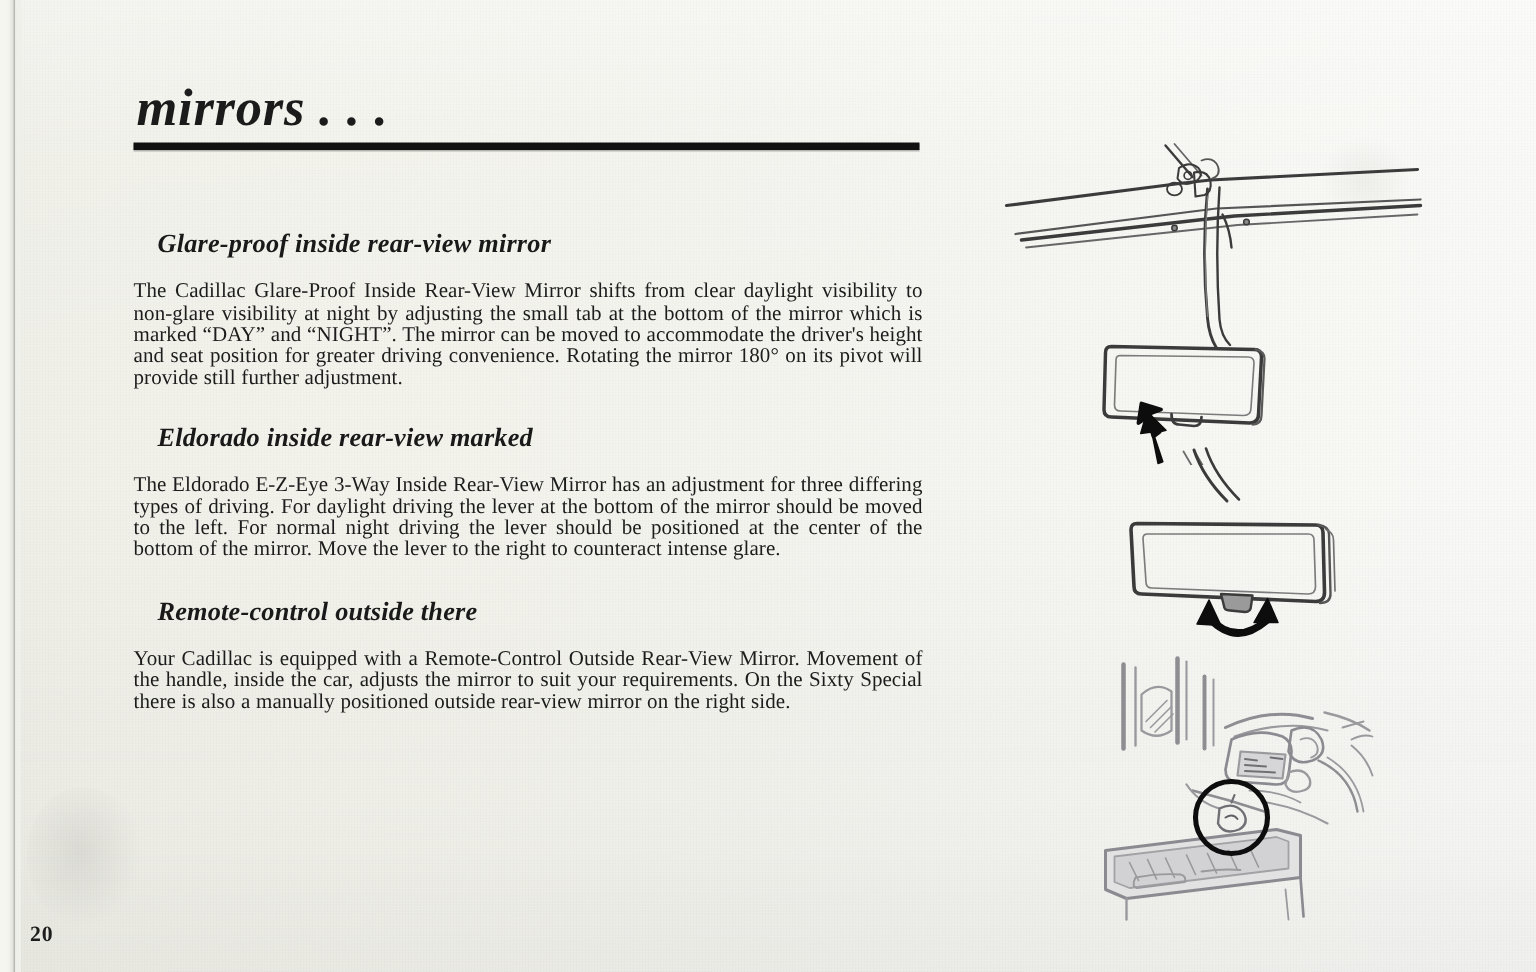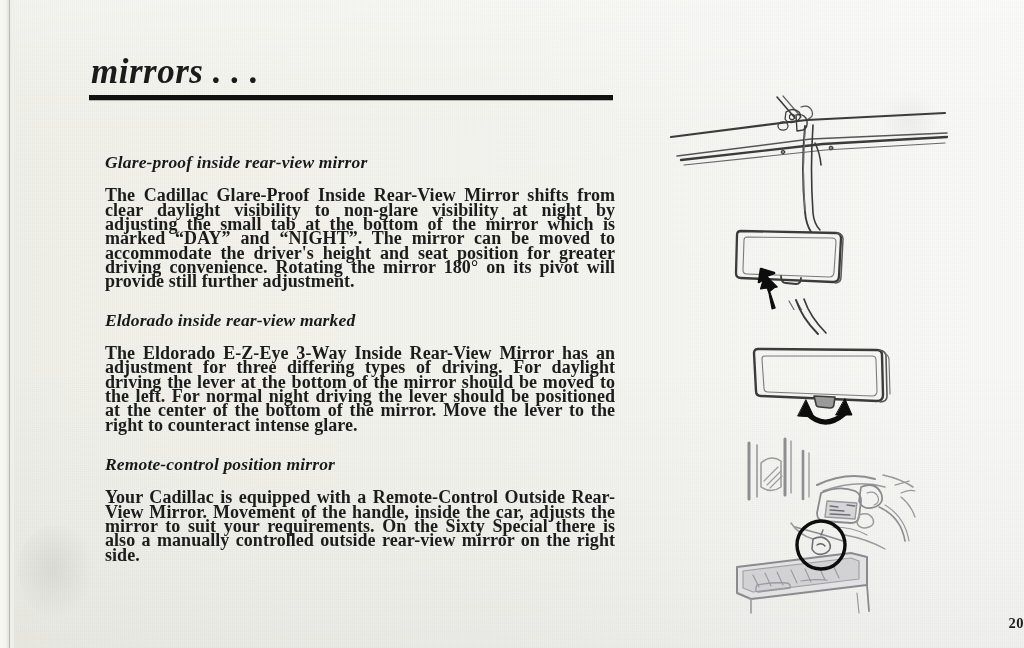--- a/index.html
+++ b/index.html
@@ -107,40 +107,40 @@
   .section { margin-top: 0; }
   .section-heading {
     font-style: italic;
     font-size: 17.5px;
     line-height: 1.1;
     color: #191919;
     margin: 16px;
     letter-spacing: 0.15px;
   }
   .section-body {
-    font-size: 18px;
-    font-weight: bold;
+    font-size: 14px;
+    font-weight: normal;
     line-height: 14.35px;
     color: #1c1c1c;
     text-align: justify;
     text-justify: inter-word;
-    margin: 6px 0 0 16px;
+    margin: 6px 0 0 0;
     letter-spacing: 0.05px;
     word-spacing: 0.2px;
   }
   .section-body:last-child { text-align-last: left; }
   #sec-0 { margin-top: 53px; }
   #sec-1 { margin-top: 22px; }
   #sec-2 { margin-top: 23px; }
 
   .page-number {
     position: absolute;
     left: 0; right: 0;
     top: 615px;
-    text-align: right;
+    text-align: left;
     font-size: 14.5px;
     font-weight: bold;
     color: #1d1d1d;
     font-family: "Liberation Serif", "DejaVu Serif", serif;
     letter-spacing: 0.5px;
   }
   .page-number-inner { display: inline-block; padding-left: 20px; }
 
   
   .figures {
@@ -178,22 +178,22 @@
       <h2 class="section-heading">Glare-proof inside rear-view mirror</h2>
       <p class="section-body">The Cadillac Glare-Proof Inside Rear-View Mirror shifts from clear daylight visibility to non-glare visibility at night by adjusting the small tab at the bottom of the mirror which is marked “DAY” and “NIGHT”. The mirror can be moved to accommodate the driver's height and seat position for greater driving convenience. Rotating the mirror 180° on its pivot will provide still further adjustment.</p>
     </div>
 
     <div class="section" id="sec-1">
       <h2 class="section-heading">Eldorado inside rear-view marked</h2>
       <p class="section-body">The Eldorado E-Z-Eye 3-Way Inside Rear-View Mirror has an adjustment for three differing types of driving. For daylight driving the lever at the bottom of the mirror should be moved to the left. For normal night driving the lever should be positioned at the center of the bottom of the mirror. Move the lever to the right to counteract intense glare.</p>
     </div>
 
     <div class="section" id="sec-2">
-      <h2 class="section-heading">Remote-control position mirror</h2>
-      <p class="section-body">Your Cadillac is equipped with a Remote-Control Outside Rear-View Mirror. Movement of the handle, inside the car, adjusts the mirror to suit your requirements. On the Sixty Special there is also a manually controlled outside rear-view mirror on the right side.</p>
+      <h2 class="section-heading">Remote-control outside there</h2>
+      <p class="section-body">Your Cadillac is equipped with a Remote-Control Outside Rear-View Mirror. Movement of the handle, inside the car, adjusts the mirror to suit your requirements. On the Sixty Special there is also a manually positioned outside rear-view mirror on the right side.</p>
     </div>
 
   </div>
 
   <div class="figures">
 
     <div class="figure" id="fig-0">
       <svg viewBox="0 0 300 215" xmlns="http://www.w3.org/2000/svg" fill="none" stroke="#3b3b3b" stroke-linecap="round" stroke-linejoin="round">
 
         <path d="M16 42 L134 27 L152 25 L290 18" stroke-width="2.1"></path>

